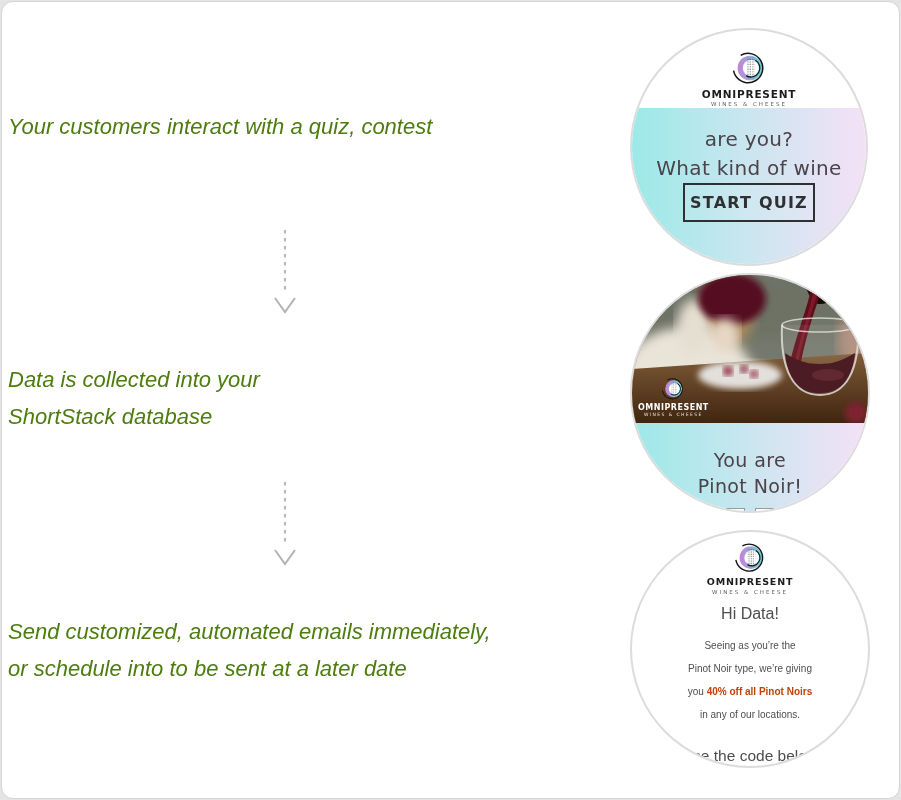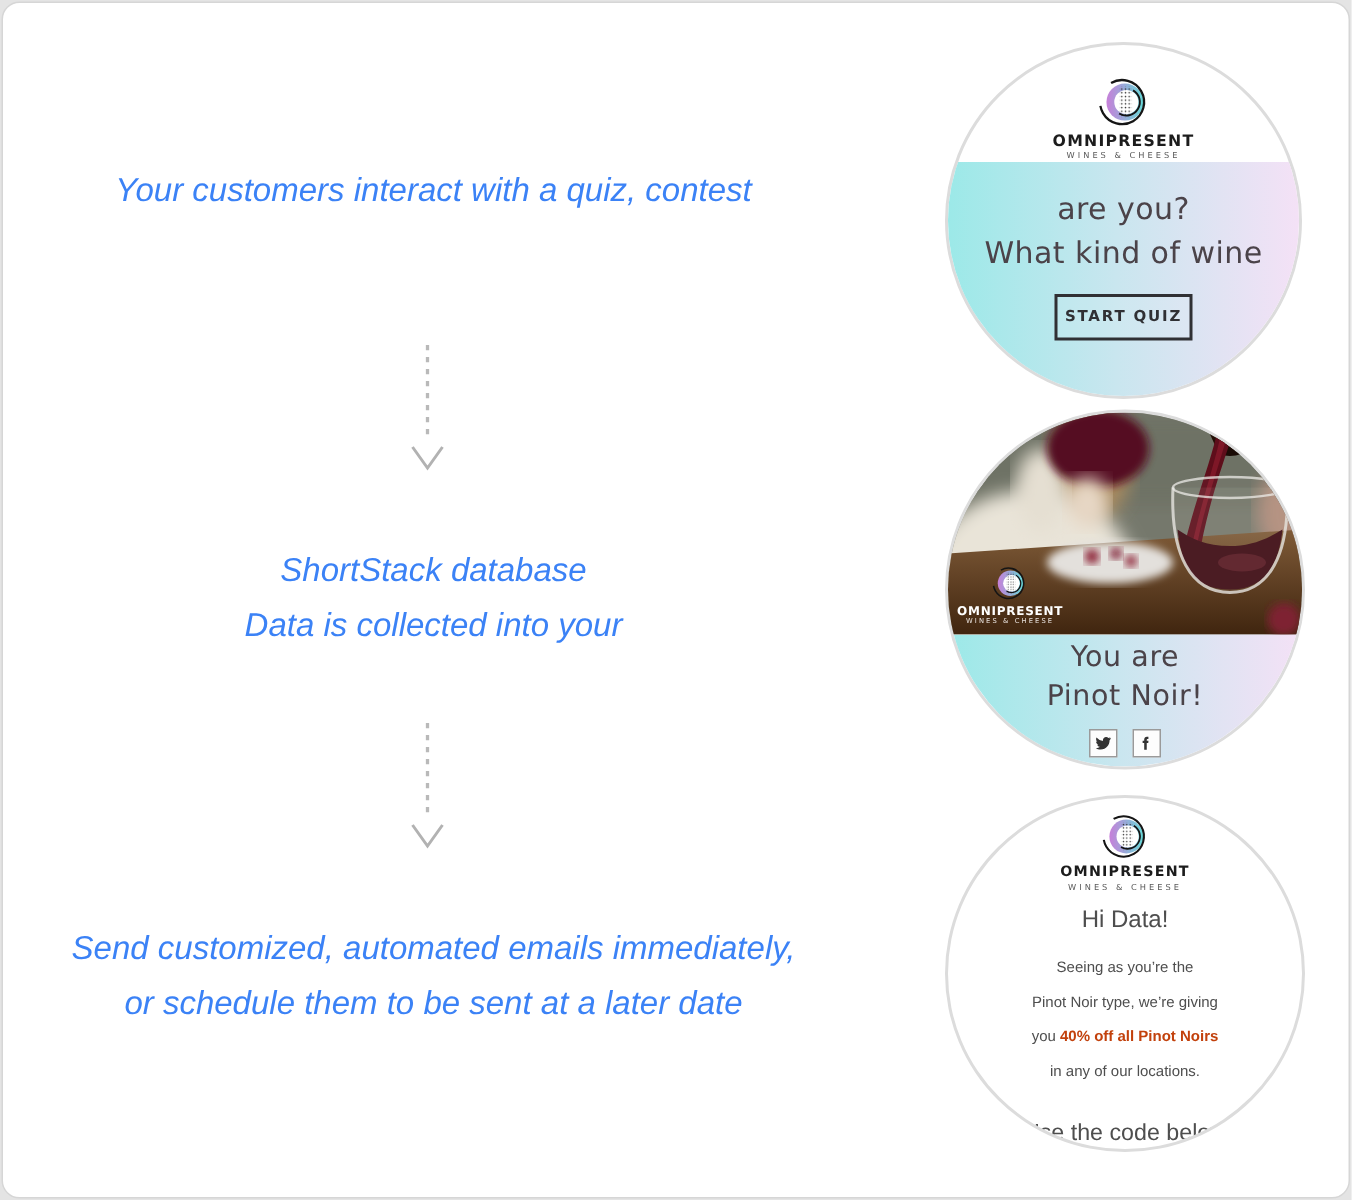--- a/index.html
+++ b/index.html
@@ -2,22 +2,22 @@
 <html><head>
 <meta charset="utf-8">
 <style>
   html,body{margin:0;padding:0;}
   body{font-family:"Liberation Sans", sans-serif; background:#e8e8e8;}
   .stage{position:relative; width:901px; height:800px; background:#e4e4e4; overflow:hidden;}
   .card{position:absolute; left:1px; top:1px; width:897px; height:796px;
         background:#ffffff; border:1px solid #d6d6d6; border-radius:12px;}
 
   
-  .step{position:absolute; left:20px; width:534px; text-align:center;
-        font-style:italic; font-size:22px; line-height:37px; color:#3b82f6;
+  .step{position:absolute; left:6px; width:534px; text-align:left;
+        font-style:italic; font-size:22px; line-height:37px; color:#4d7c0f;
         font-family:"Liberation Sans", sans-serif;}
   .step-1{top:106px;}
   .step-2{top:359px;}
   .step-3{top:611px;}
   .flow-arrow{position:absolute; left:271px;}
   .arrow-1{top:226px;}
   .arrow-2{top:478px;}
 
   
   .bubble{position:absolute; border-radius:50%; overflow:hidden; background:#fff;
@@ -26,38 +26,38 @@
   .bubble-result{left:628px; top:271px; width:240px; height:240px;}
   .bubble-email{left:628px; top:528px; width:240px; height:238px;}
 
   .grad{background:linear-gradient(90deg,#9ce9e8 0%, #c9e6ef 48%, #f4e1f6 100%);}
 
   
   .quiz-white-band{height:78px; display:flex; align-items:flex-end; justify-content:center;}
   .quiz-grad{height:156px; text-align:center; padding-top:17px; box-sizing:border-box;}
   .quiz-line{font-family:"DejaVu Sans", sans-serif; font-size:20px; line-height:29px;
              color:#4b4349; letter-spacing:.3px;}
-  .start-btn{display:inline-block; margin-top:13px; padding:8px 5px;
+  .start-btn{display:inline-block; padding:8px 5px;
              border:2px solid #303034; background:rgba(255,255,255,.08);
-             font-family:"DejaVu Sans", sans-serif; font-weight:bold; font-size:10px;
+             font-family:"DejaVu Sans", sans-serif; font-weight:bold; font-size:16px;
              letter-spacing:1.2px; color:#303034; cursor:pointer;}
 
   
   .logo{display:flex; flex-direction:column; align-items:center;text-align:center;}
   .logo-name{font-family:"DejaVu Sans", sans-serif; font-weight:bold; color:#1c1c1c;
              font-size:10.5px; letter-spacing:.8px; line-height:12px; margin-top:1px;}
   .logo-tag{font-family:"DejaVu Sans", sans-serif; color:#5a5a5a; font-size:5.5px;
             letter-spacing:2px; line-height:8px;}
   .logo-light .logo-name{color:#ffffff; font-size:8px; letter-spacing:.5px; line-height:9px;}
   .logo-light .logo-tag{color:#e8e2de; font-size:4.5px; letter-spacing:1.4px; line-height:6px;}
 
   
   .photo-wrap{position:relative; height:148px;}
   .photo-logo{position:absolute; left:6px; bottom:5px;}
-  .result-grad{height:88px; text-align:center; padding-top:2px; box-sizing:border-box;}
+  .result-grad{height:88px; text-align:center; padding-top:24px; box-sizing:border-box;}
   .result-line{font-family:"DejaVu Sans", sans-serif; font-size:19px; line-height:26px;
                color:#4b4349; letter-spacing:.4px;}
   .social-row{margin-top:9px; display:flex; justify-content:center; gap:10px;}
   .social-btn{width:17px; height:17px; background:#fdfdfd; border:1px solid #9a9a9a;
               display:flex; align-items:center; justify-content:center; cursor:pointer;}
 
   
   .email-inner{text-align:center; padding-top:10px;}
   .email-greeting{margin-top:9px; font-size:16px; color:#4e4e4e;}
   .email-body{margin:11px -10px 0; font-size:10px; line-height:23px; color:#4e4e4e;}
@@ -95,32 +95,32 @@
     <div class="step step-1">
       <div>Your customers interact with a quiz, contest</div>
     </div>
 
     <svg class="flow-arrow arrow-1" width="24" height="88">
       <line x1="12" y1="2" x2="12" y2="66" stroke="#b9b9b9" stroke-width="2.2" stroke-dasharray="3.5 4.5"></line>
       <polyline points="2,70 12,84 22,70" stroke="#b2b2b2" stroke-width="2" fill="none"></polyline>
     </svg>
 
     <div class="step step-2">
+      <div>Data is collected into your</div>
       <div>ShortStack database</div>
-      <div>Data is collected into your</div>
     </div>
 
     <svg class="flow-arrow arrow-2" width="24" height="88">
       <line x1="12" y1="2" x2="12" y2="66" stroke="#b9b9b9" stroke-width="2.2" stroke-dasharray="3.5 4.5"></line>
       <polyline points="2,70 12,84 22,70" stroke="#b2b2b2" stroke-width="2" fill="none"></polyline>
     </svg>
 
     <div class="step step-3">
       <div>Send customized, automated emails immediately,</div>
-      <div>or schedule them to be sent at a later date</div>
+      <div>or schedule into to be sent at a later date</div>
     </div>
 
     <div class="bubble bubble-quiz">
       <div class="quiz-white-band">
         <div class="logo">
           <svg width="44" height="36" viewBox="0 0 46 38">
             <circle cx="24" cy="18" r="13" fill="url(#lg)"></circle>
             <circle cx="25" cy="18" r="8.5" fill="#ffffff"></circle>
             <rect x="20" y="7" width="9" height="22" fill="url(#dotp)"></rect>
             <circle cx="22" cy="18" r="15.5" stroke="#151515" stroke-width="1.6" fill="none" stroke-dasharray="78 20" transform="rotate(-120 22 18)"></circle>

